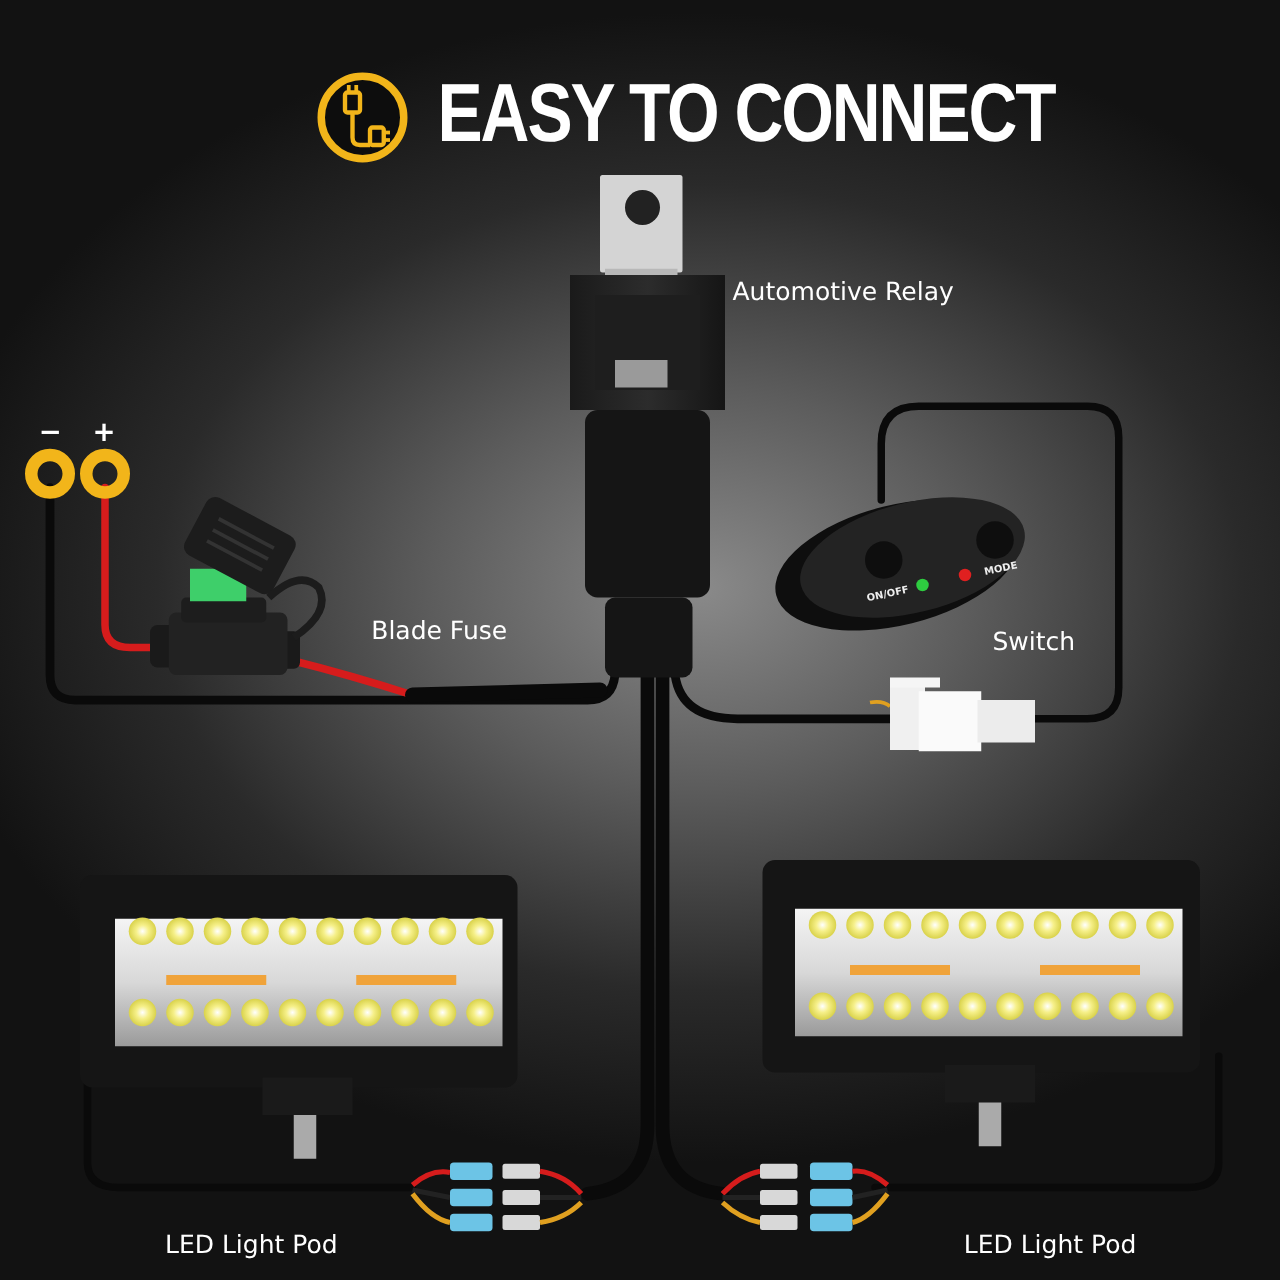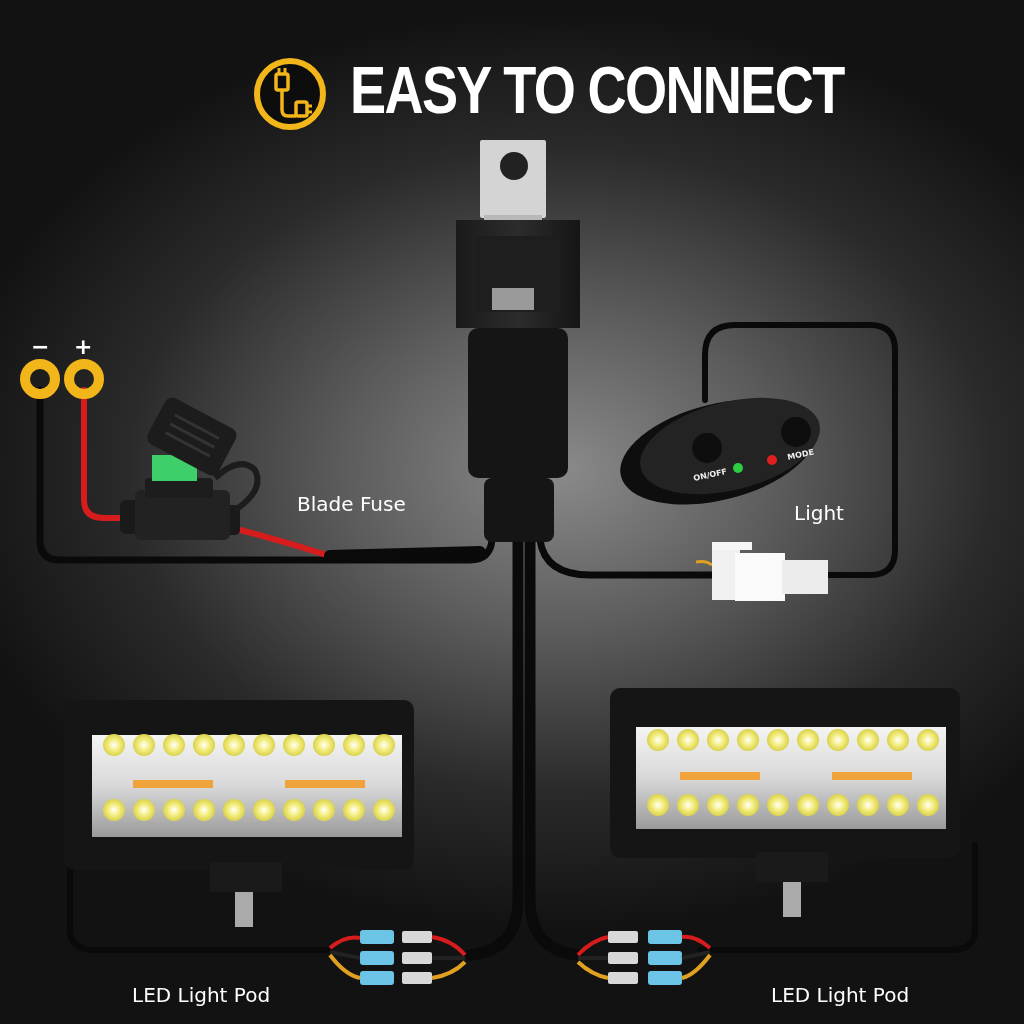--- a/index.html
+++ b/index.html
@@ -212,17 +212,18 @@
       <rect x="44" y="46" width="11" height="14" rx="2" fill="none" stroke="#f2b51a" stroke-width="3.5"></rect>
       <line x1="55" y1="50" x2="60" y2="50" stroke="#f2b51a" stroke-width="3"></line>
       <line x1="55" y1="56" x2="60" y2="56" stroke="#f2b51a" stroke-width="3"></line>
     </svg>
   </div>
   <div class="abs title">EASY TO CONNECT</div>
 
   <div class="abs pole" style="left:31px;top:334px;">−</div>
   <div class="abs pole" style="left:74px;top:334px;">+</div>
 
+  <div class="abs label" style="left:586px;top:221px;">Automotive Relay</div>
   <div class="abs label" style="left:273px;top:492px;margin-left:24px;">Blade Fuse</div>
-  <div class="abs label" style="left:794px;top:501px;">Light</div>
+  <div class="abs label" style="left:794px;top:501px;">Switch</div>
   <div class="abs label" style="left:132px;top:983px;">LED Light Pod</div>
   <div class="abs label" style="left:771px;top:983px;">LED Light Pod</div>
 </div>
 
 </body></html>

